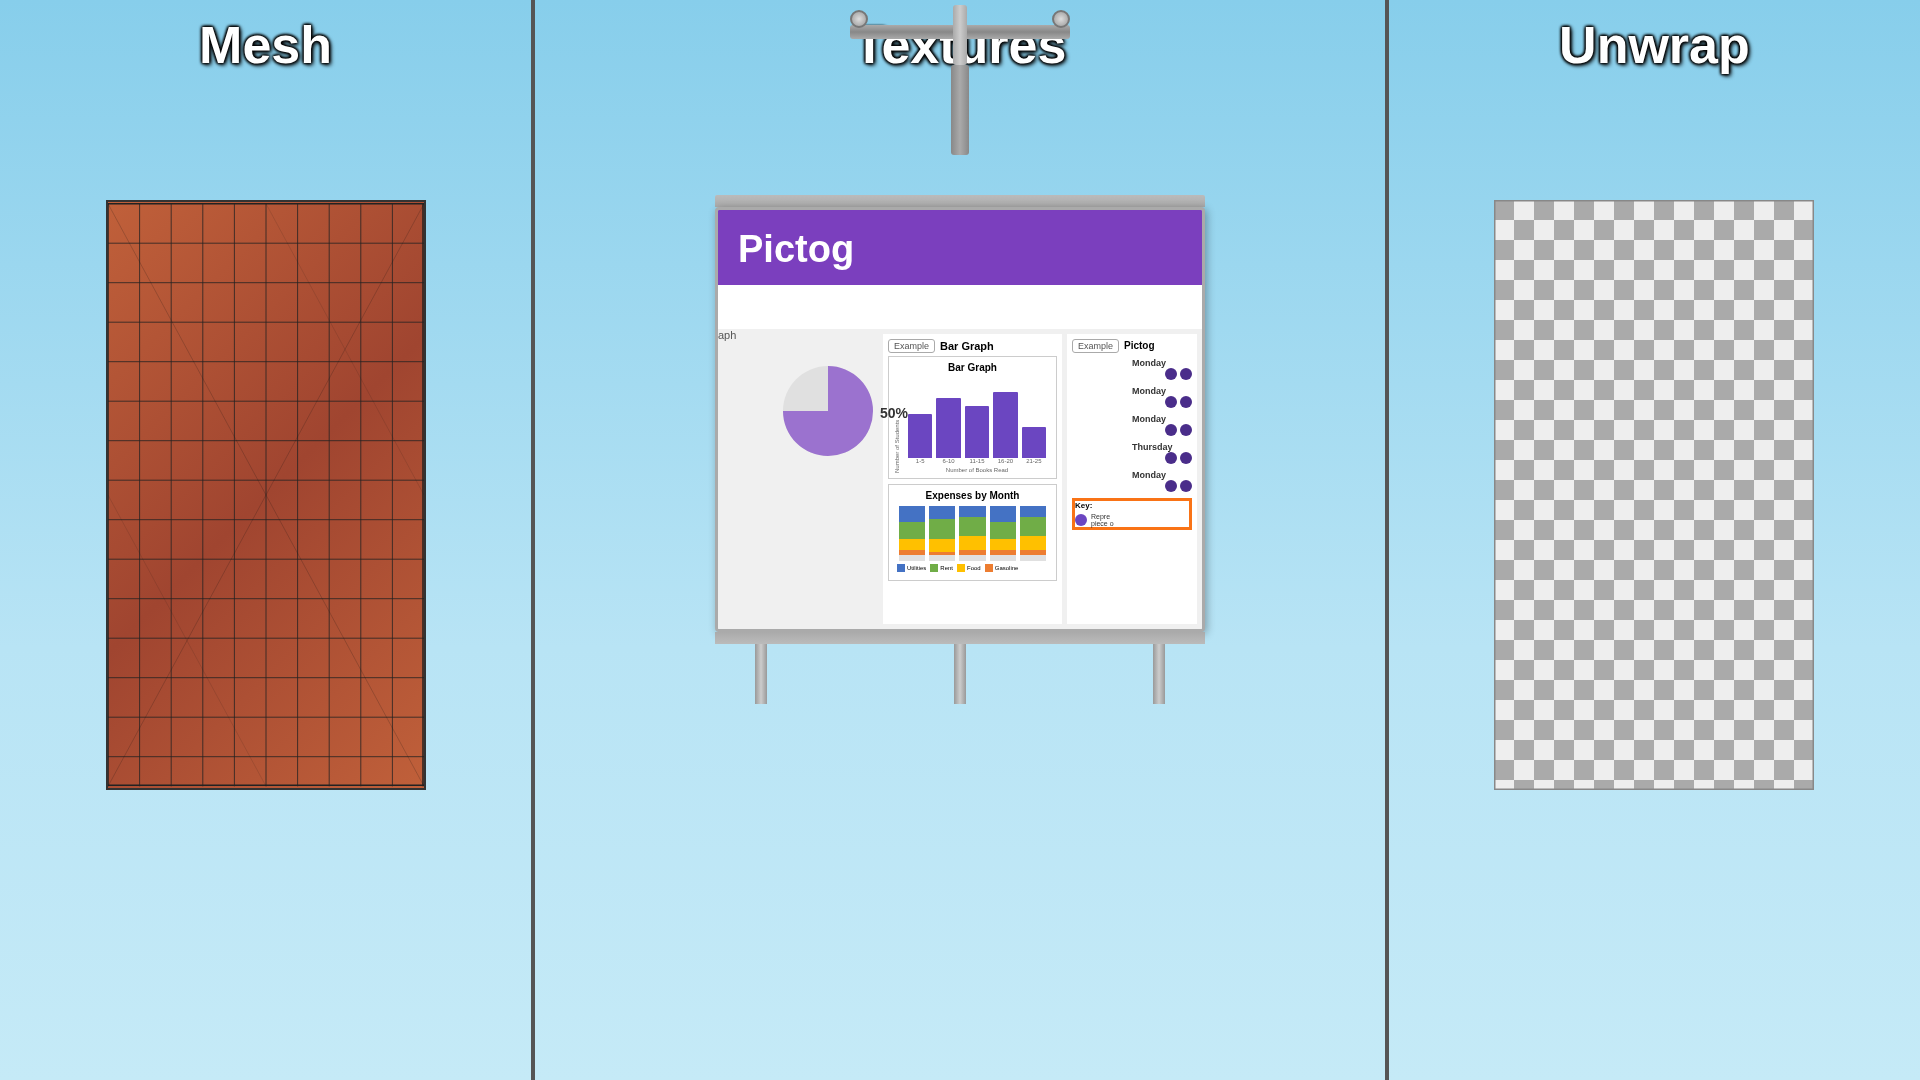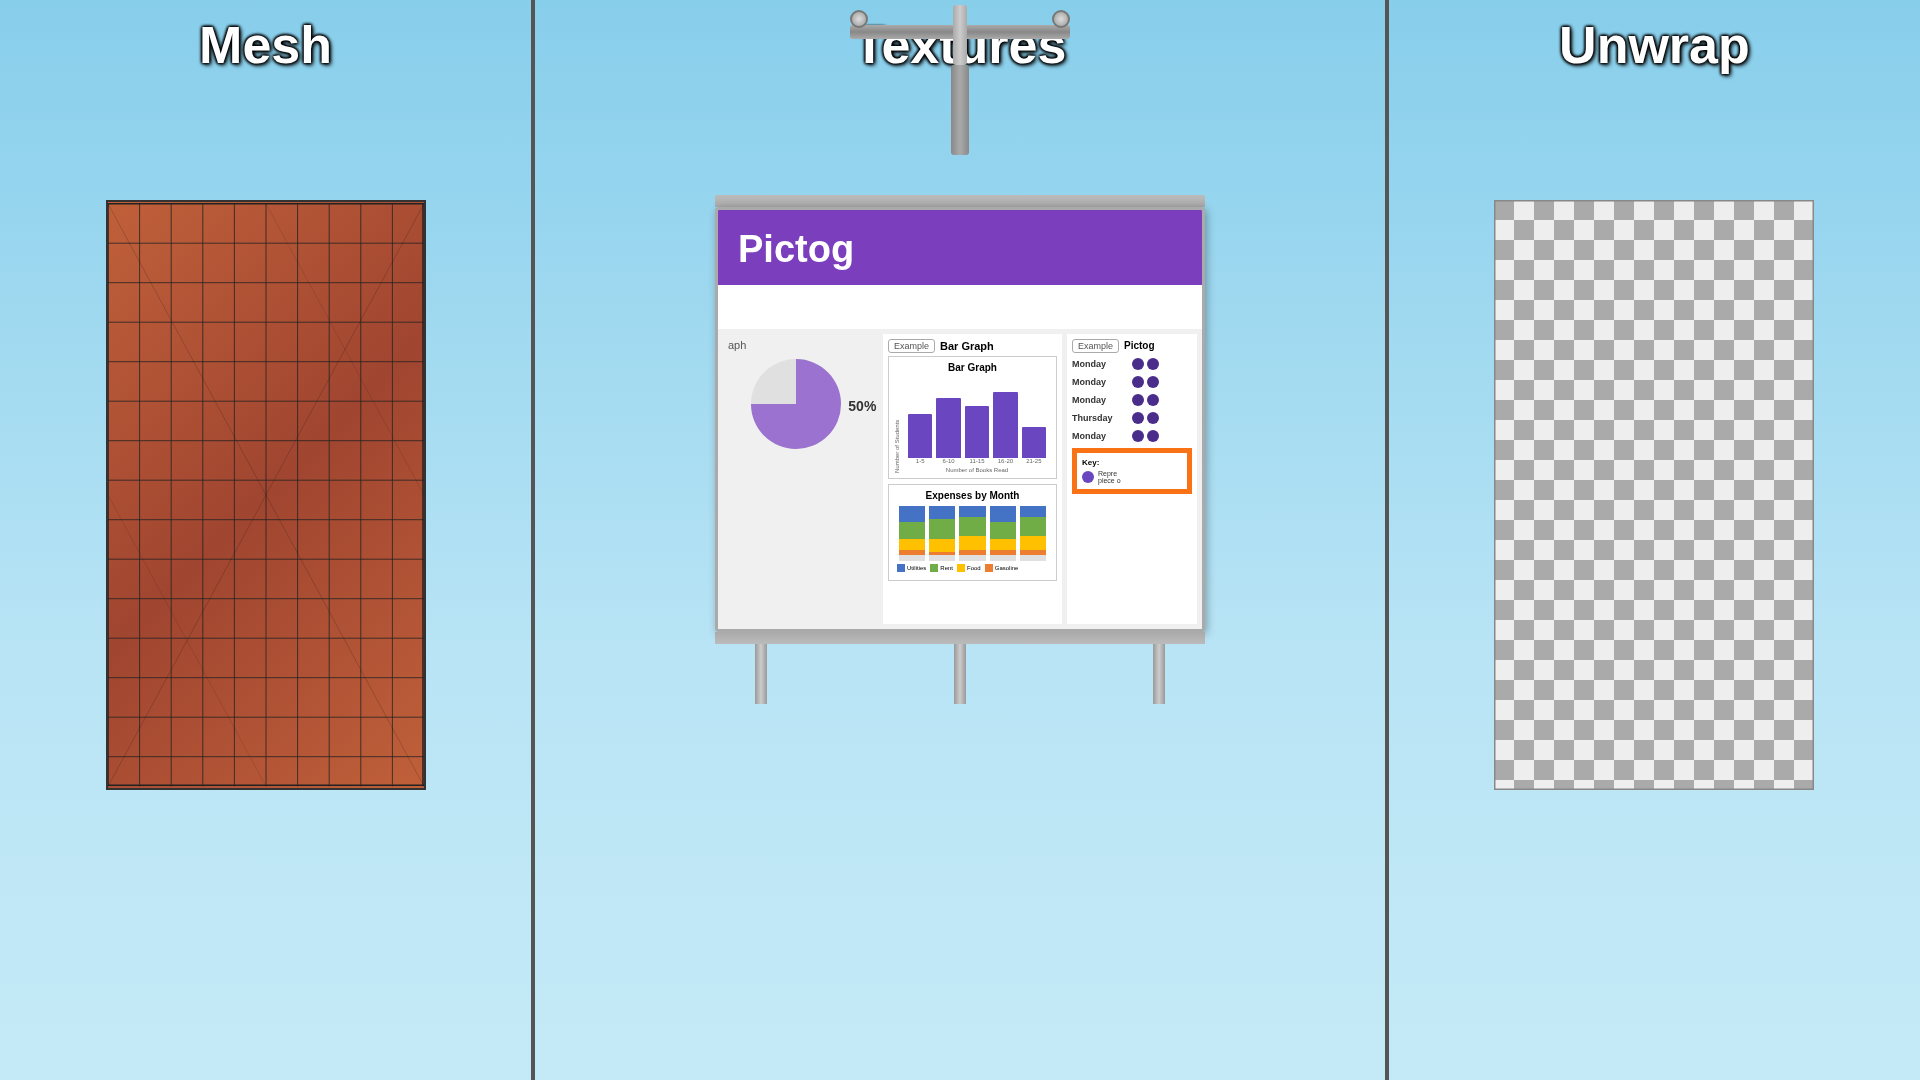--- a/index.html
+++ b/index.html
@@ -204,24 +204,23 @@
 
     .slide-content {
       display: flex;
       background: #f0f0f0;
       min-height: 300px;
     }
 
     
     .slide-left {
       width: 160px;
-      padding: 10px;
-      display: flex;
-      flex-direction: row;
-      align-items: flex-start;
+      display: flex;
+      flex-direction: column;
+      align-items: flex-end;
     }
 
     .section-header-left {
       font-size: 11px;
       color: #555;
       margin-bottom: 5px;
       align-self: flex-start;
     }
 
     .pie-container {
@@ -311,23 +310,24 @@
 
     .pictograph-header {
       display: flex;
       align-items: center;
       font-size: 10px;
       margin-bottom: 5px;
     }
 
     .picto-row {
       display: flex;
-      align-items: center;
+      align-items: flex-end;
       margin-bottom: 6px;
       font-size: 10px;
+      flex-direction: column;
     }
 
     .picto-label {
       width: 60px;
       font-size: 9px;
       color: #333;
       font-weight: bold;
     }
 
     .picto-dots {
@@ -336,22 +336,21 @@
     }
 
     .picto-dot {
       width: 12px;
       height: 12px;
       border-radius: 50%;
       background: #4a2d8a;
     }
 
     .key-box {
-      border: 5px solid #f97316;
-      padding: 5px;
+      border: 3px solid #f97316;
       font-size: 8px;
     }
 
     .key-title {
       font-weight: bold;
       margin-bottom: 3px;
     }
 
     .key-item {
       display: flex;

